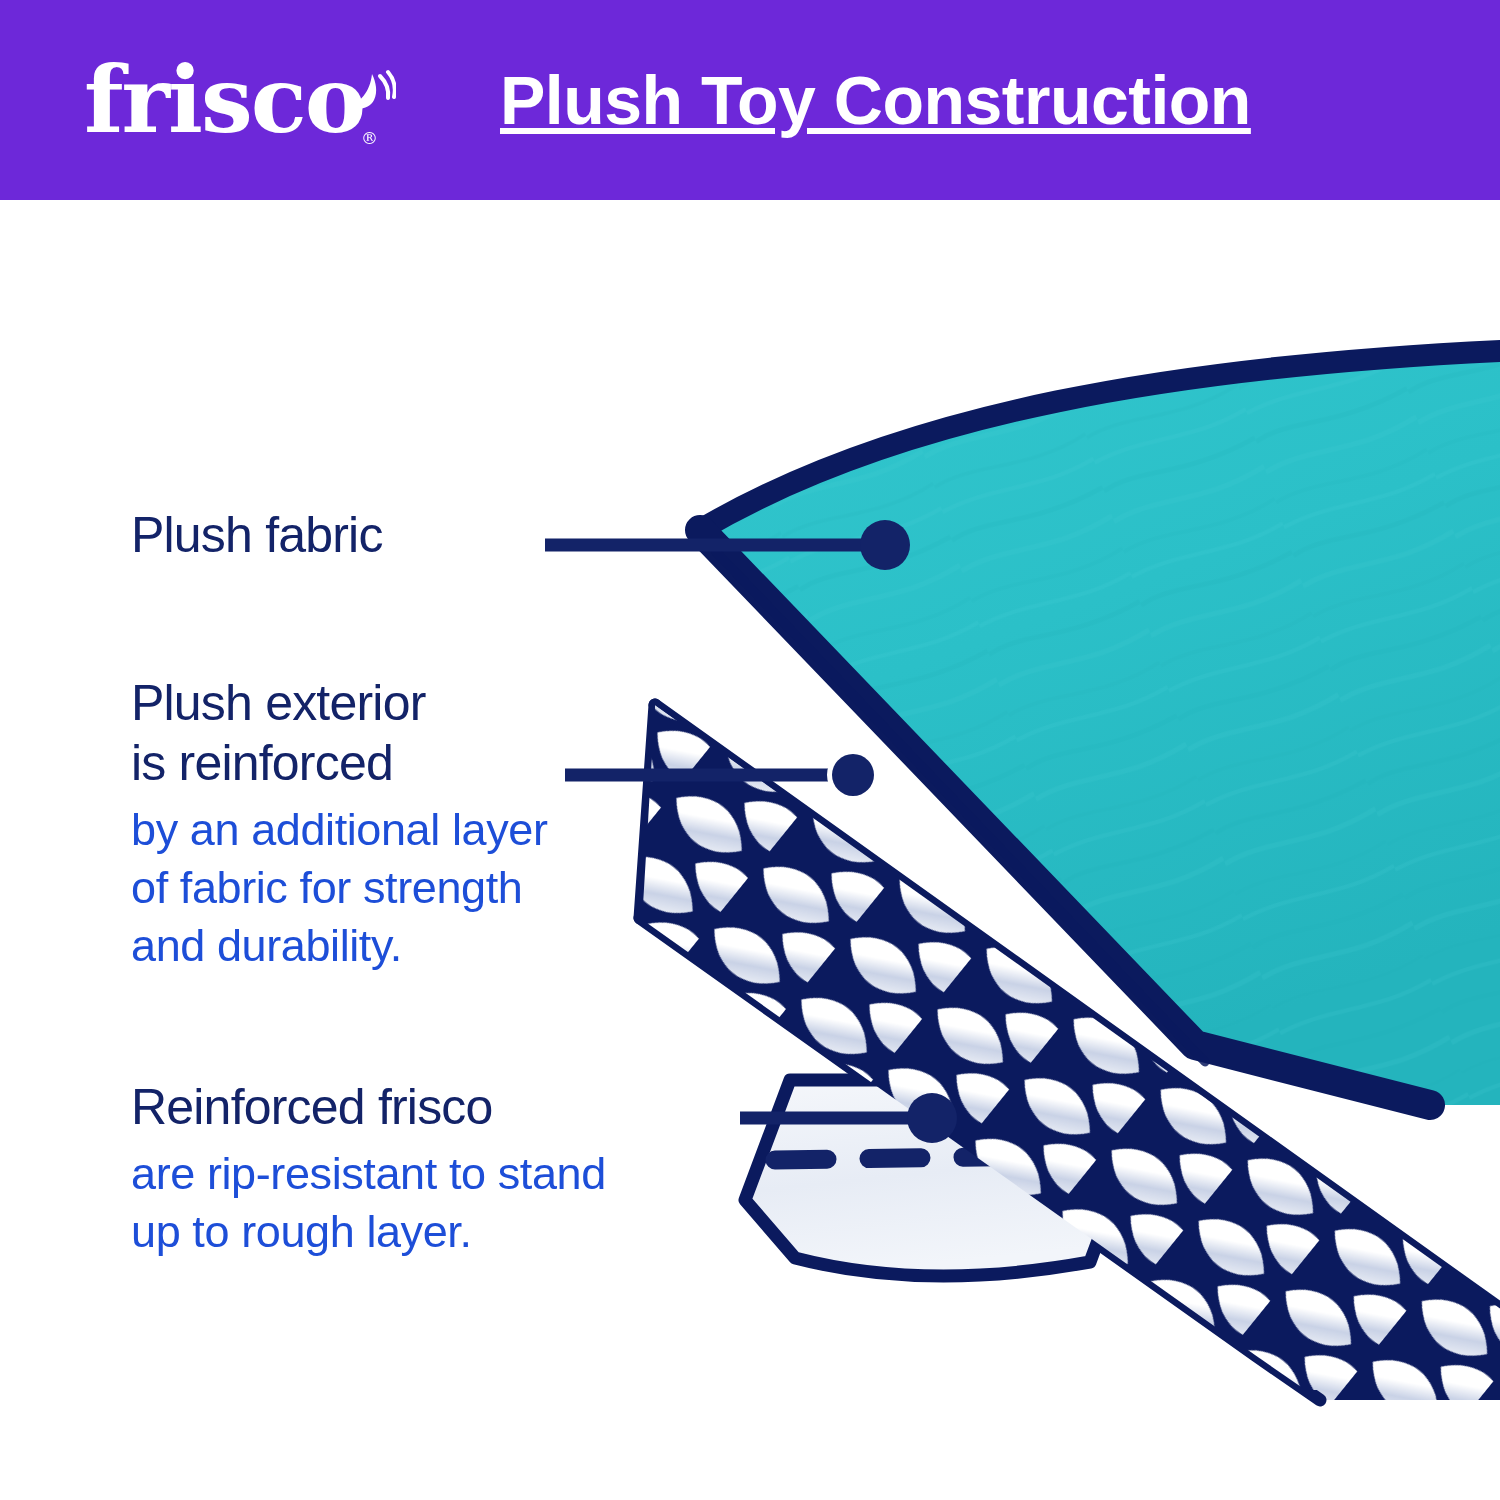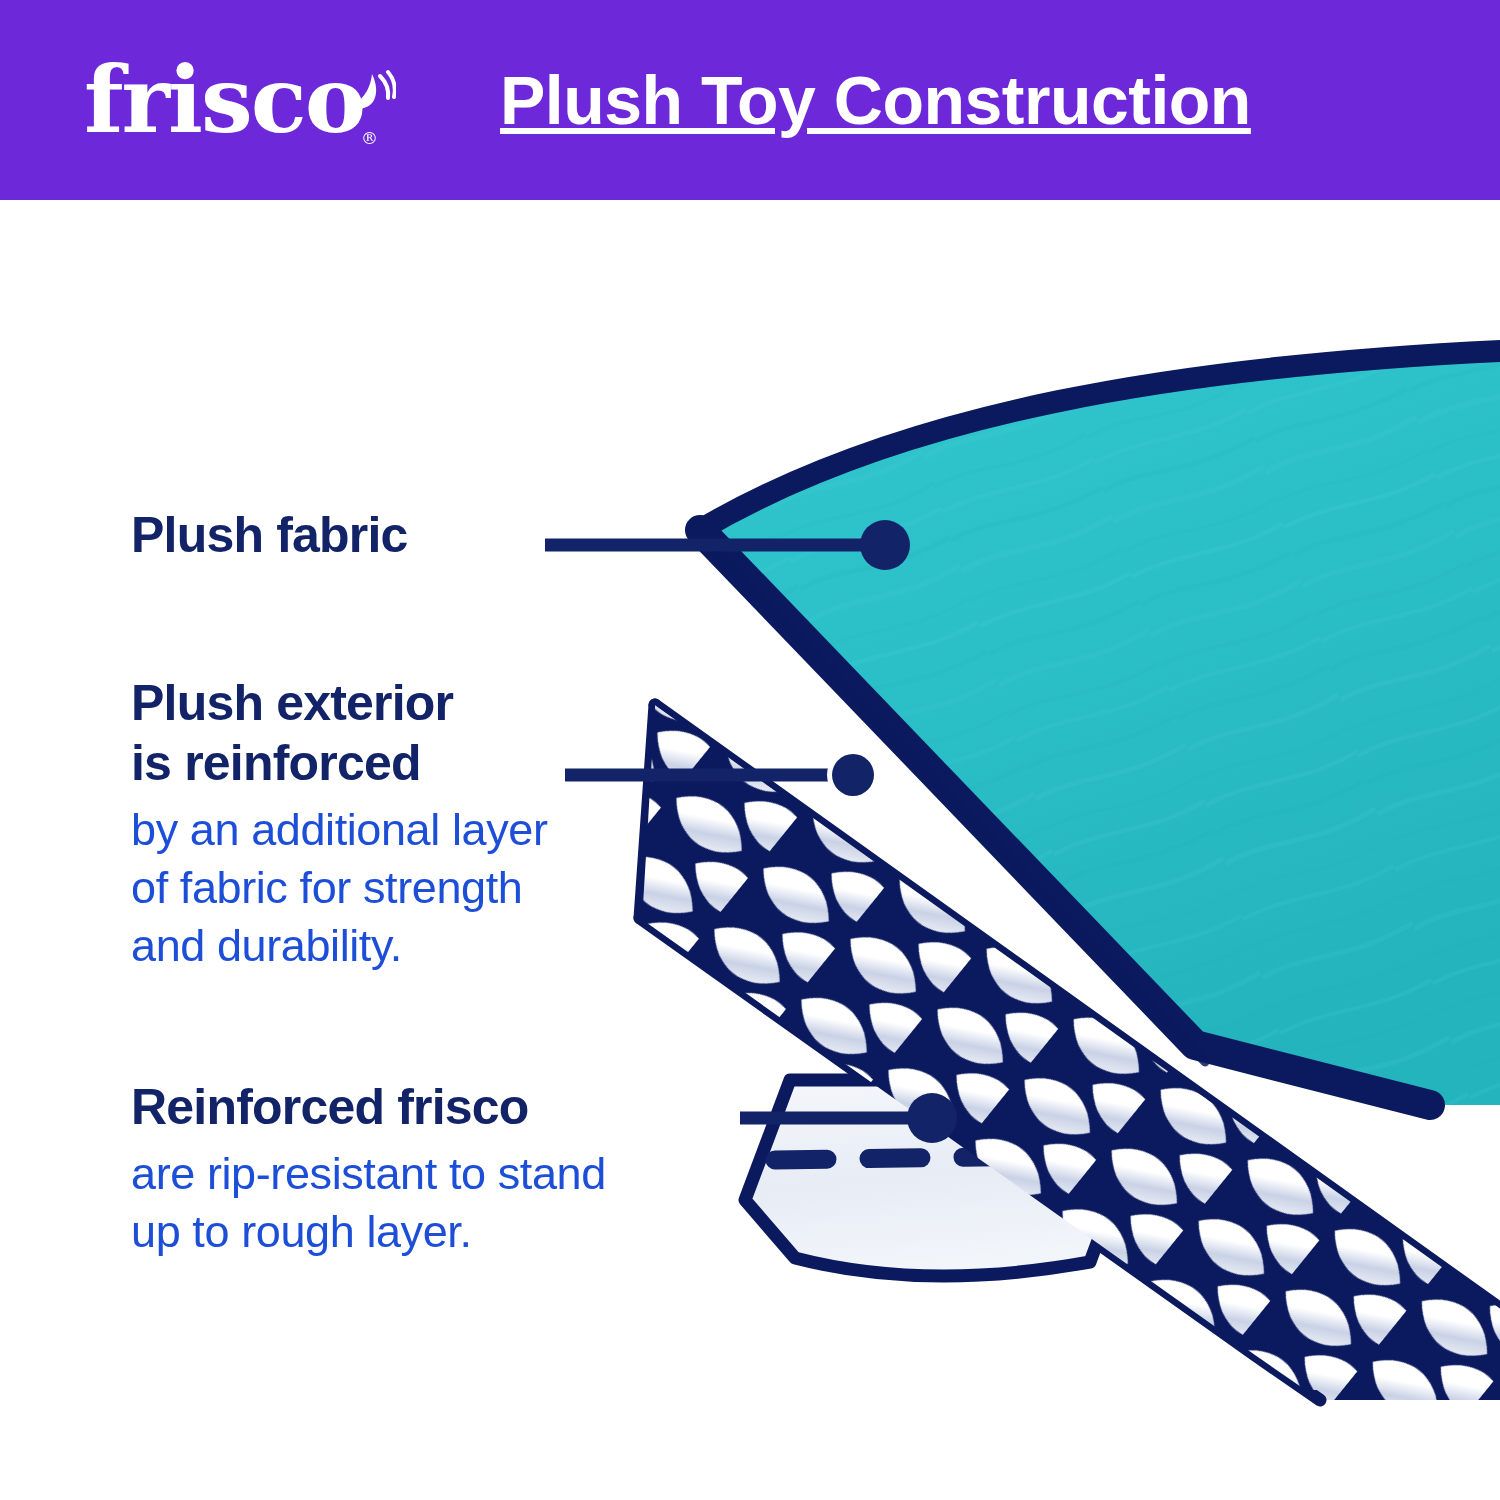--- a/index.html
+++ b/index.html
@@ -87,21 +87,21 @@
     height: 1300px;
   }
 
   
   .callout {
     position: absolute;
     color: #132368;
   }
   .callout-heading {
     font-family: "Liberation Sans", sans-serif;
-    font-weight: 700;
+    font-weight: 400;
     font-size: 50px;
     line-height: 60px;
     letter-spacing: -0.8px;
     color: #132368;
     white-space: pre-line;
   }
   .callout-body {
     font-family: "Liberation Sans", sans-serif;
     font-weight: 400;
     font-size: 45px;

